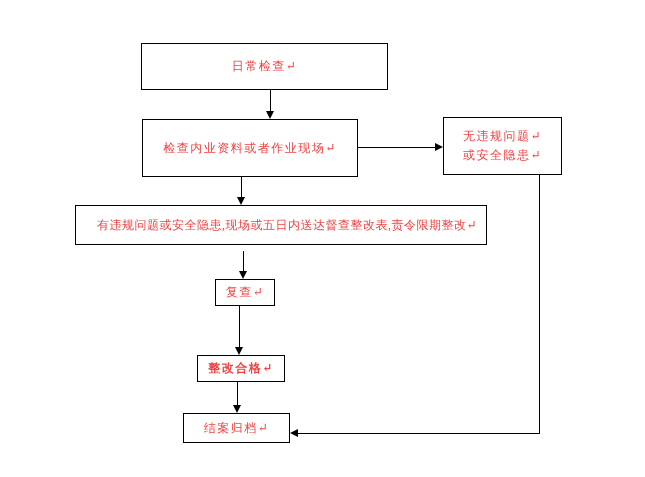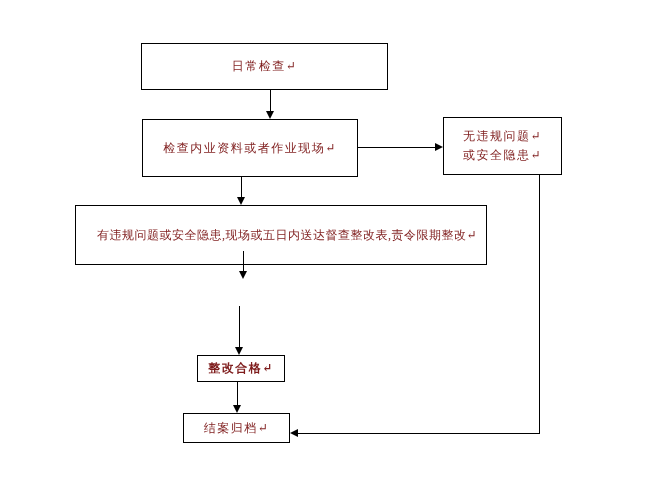--- a/index.html
+++ b/index.html
@@ -6,21 +6,21 @@
     margin: 0;
     padding: 0;
     background: #ffffff;
   }
   .canvas {
     position: relative;
     width: 645px;
     height: 477px;
     background: #ffffff;
     font-family: "Liberation Serif", "DejaVu Serif", serif;
-    color: #7f1d1d;
+    color: #ef4444;
     overflow: hidden;
   }
   .node {
     position: absolute;
     box-sizing: border-box;
     border: 1px solid #000000;
     background: #ffffff;
     display: flex;
     align-items: center;
     justify-content: center;
@@ -78,24 +78,27 @@
 
   <div class="node multiline" style="left:443px; top:117px; width:119px; height:58px;">
     <span class="lbl">无违规问题↵
 或安全隐患↵</span>
   </div>
 
   <div class="node" style="left:142px; top:119px; width:216px; height:58px;">
     <span class="lbl">检查内业资料或者作业现场↵</span>
   </div>
 
-  <div class="node wide" style="left:75px; top:205px; width:412px; height:60px;padding-left:12px;">
+  <div class="node wide" style="left:75px; top:205px; width:412px; height:40px;padding-left:12px;">
     <span class="lbl">有违规问题或安全隐患,现场或五日内送达督查整改表,责令限期整改↵</span>
   </div>
 
+  <div class="node" style="left:215px; top:279px; width:60px; height:27px;">
+    <span class="lbl">复查↵</span>
+  </div>
 
   <div class="node" style="left:197px; top:355px; width:88px; height:27px;font-weight:bold;">
     <span class="lbl">整改合格↵</span>
   </div>
 
   <div class="node" style="left:183px; top:413px; width:107px; height:30px;">
     <span class="lbl">结案归档↵</span>
   </div>
 
   <div class="vline" style="left:270px; top:90px; height:22px;"></div>

